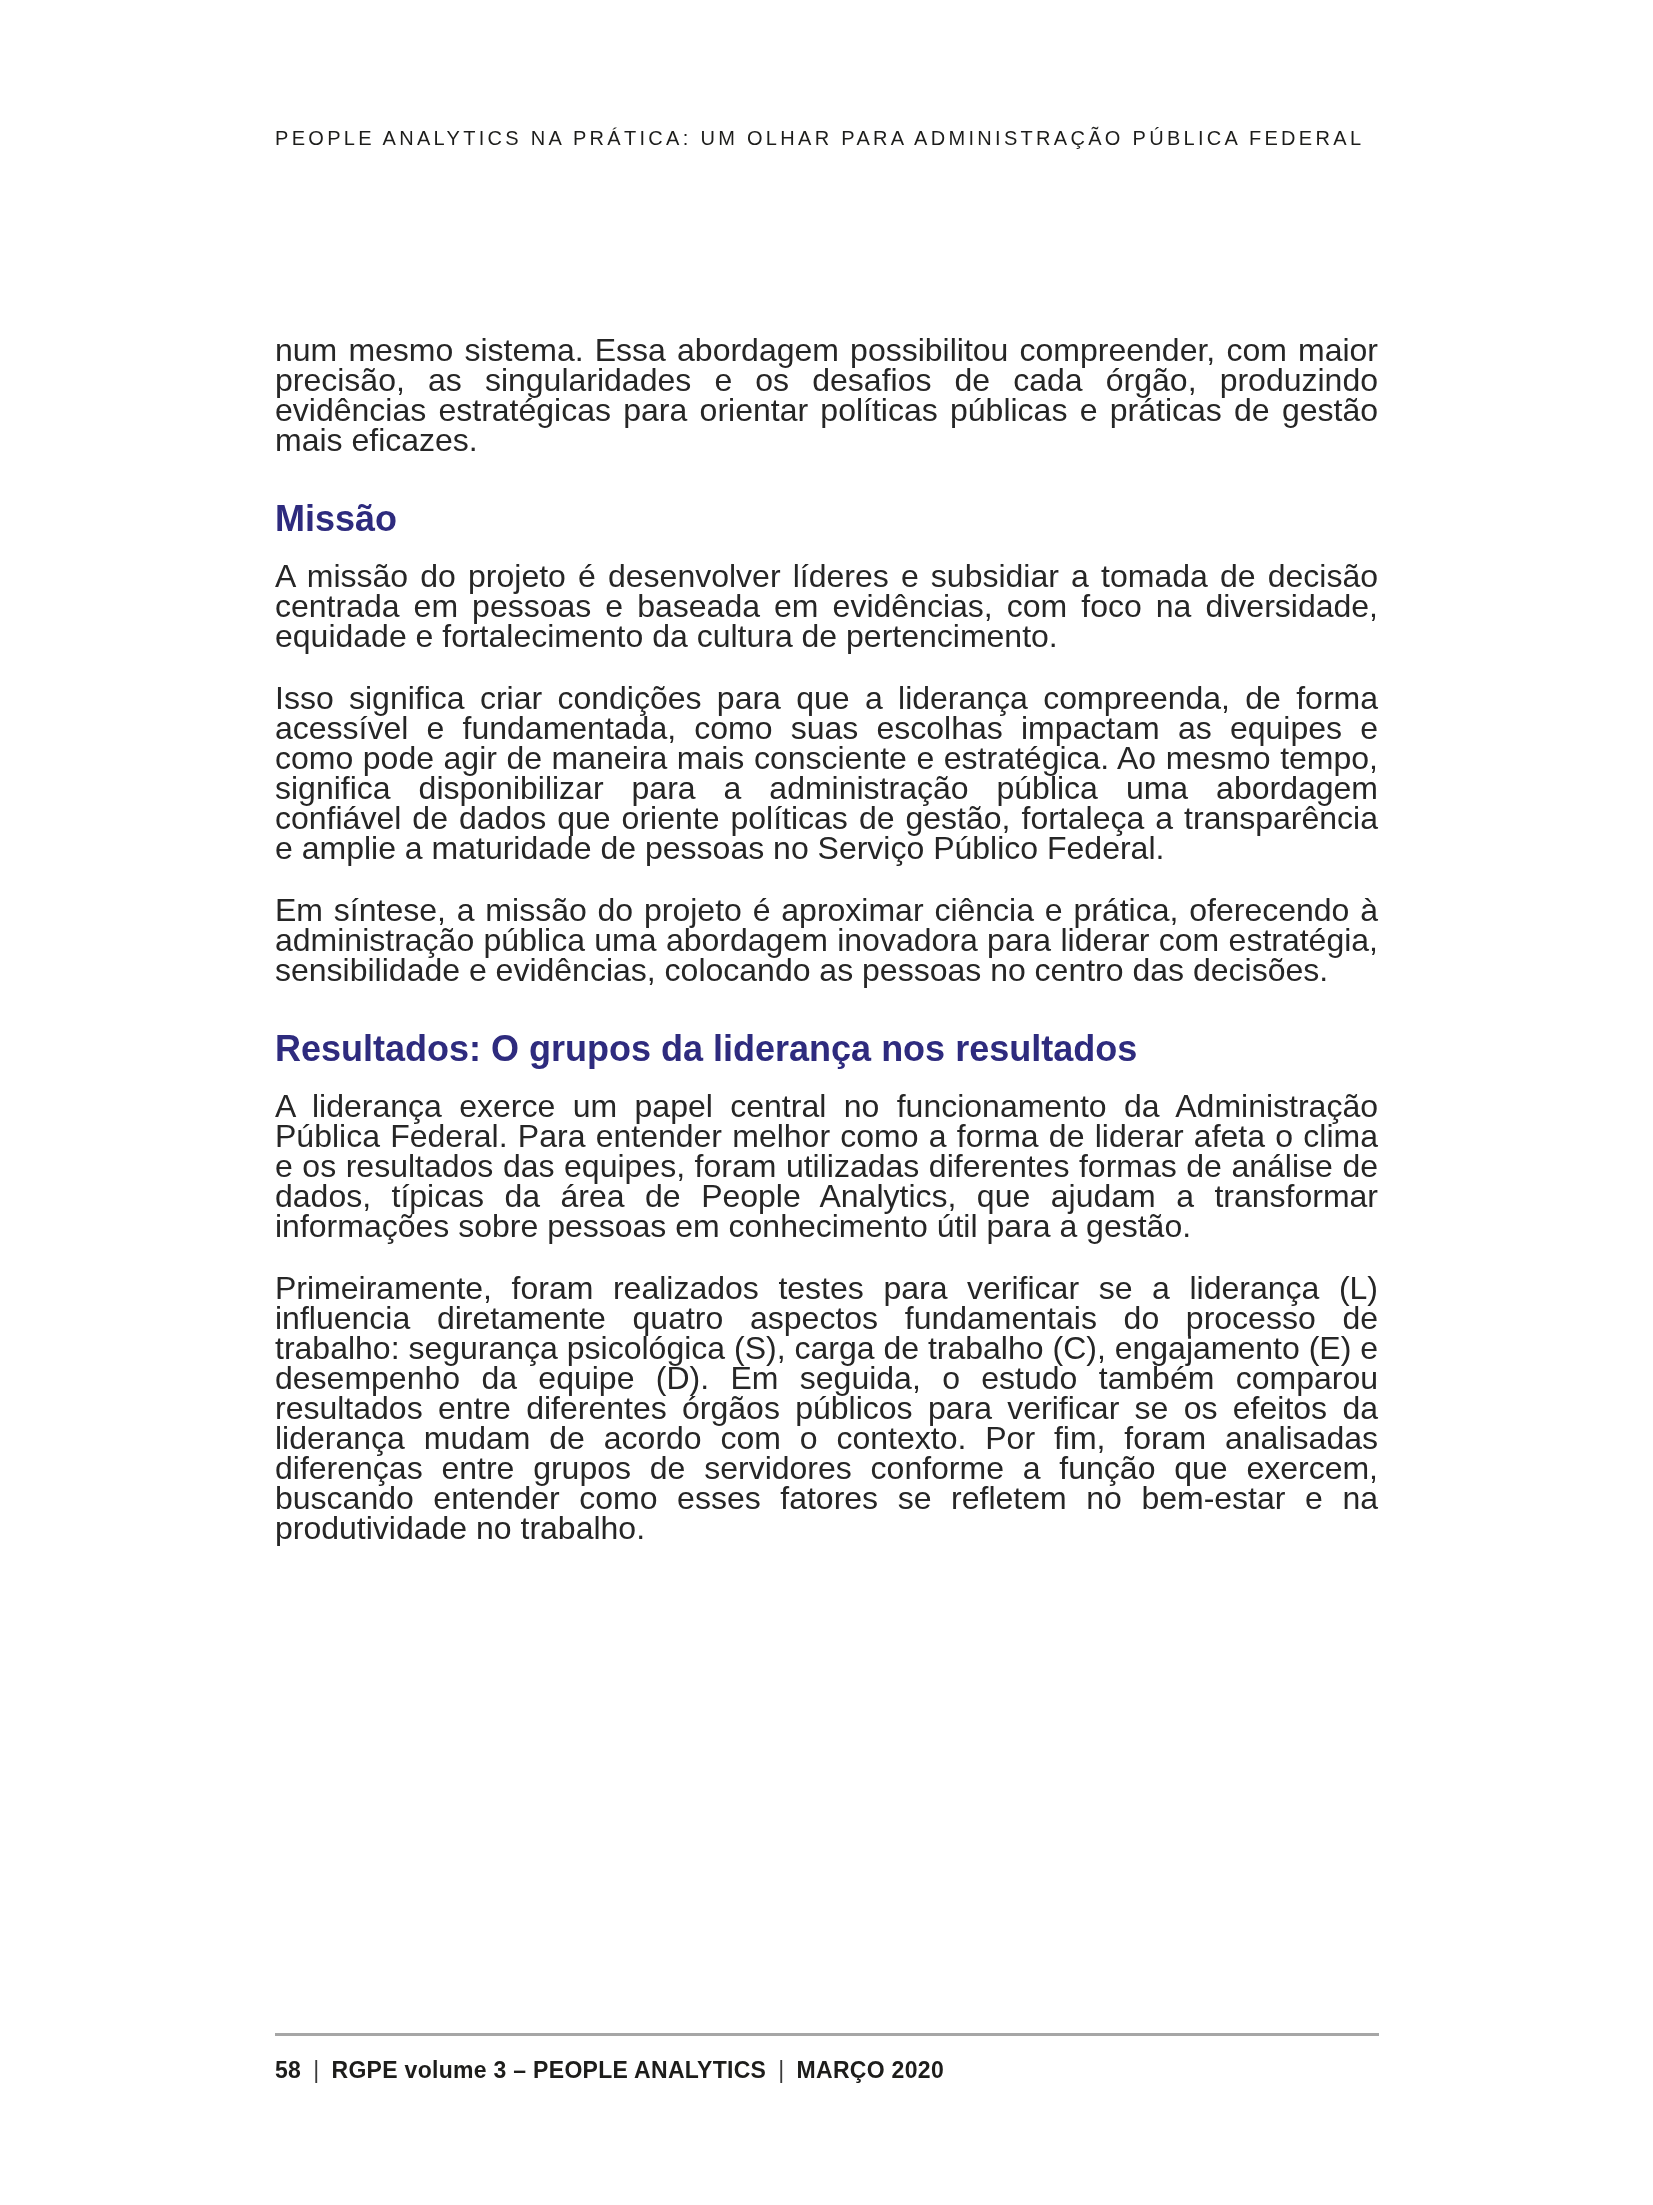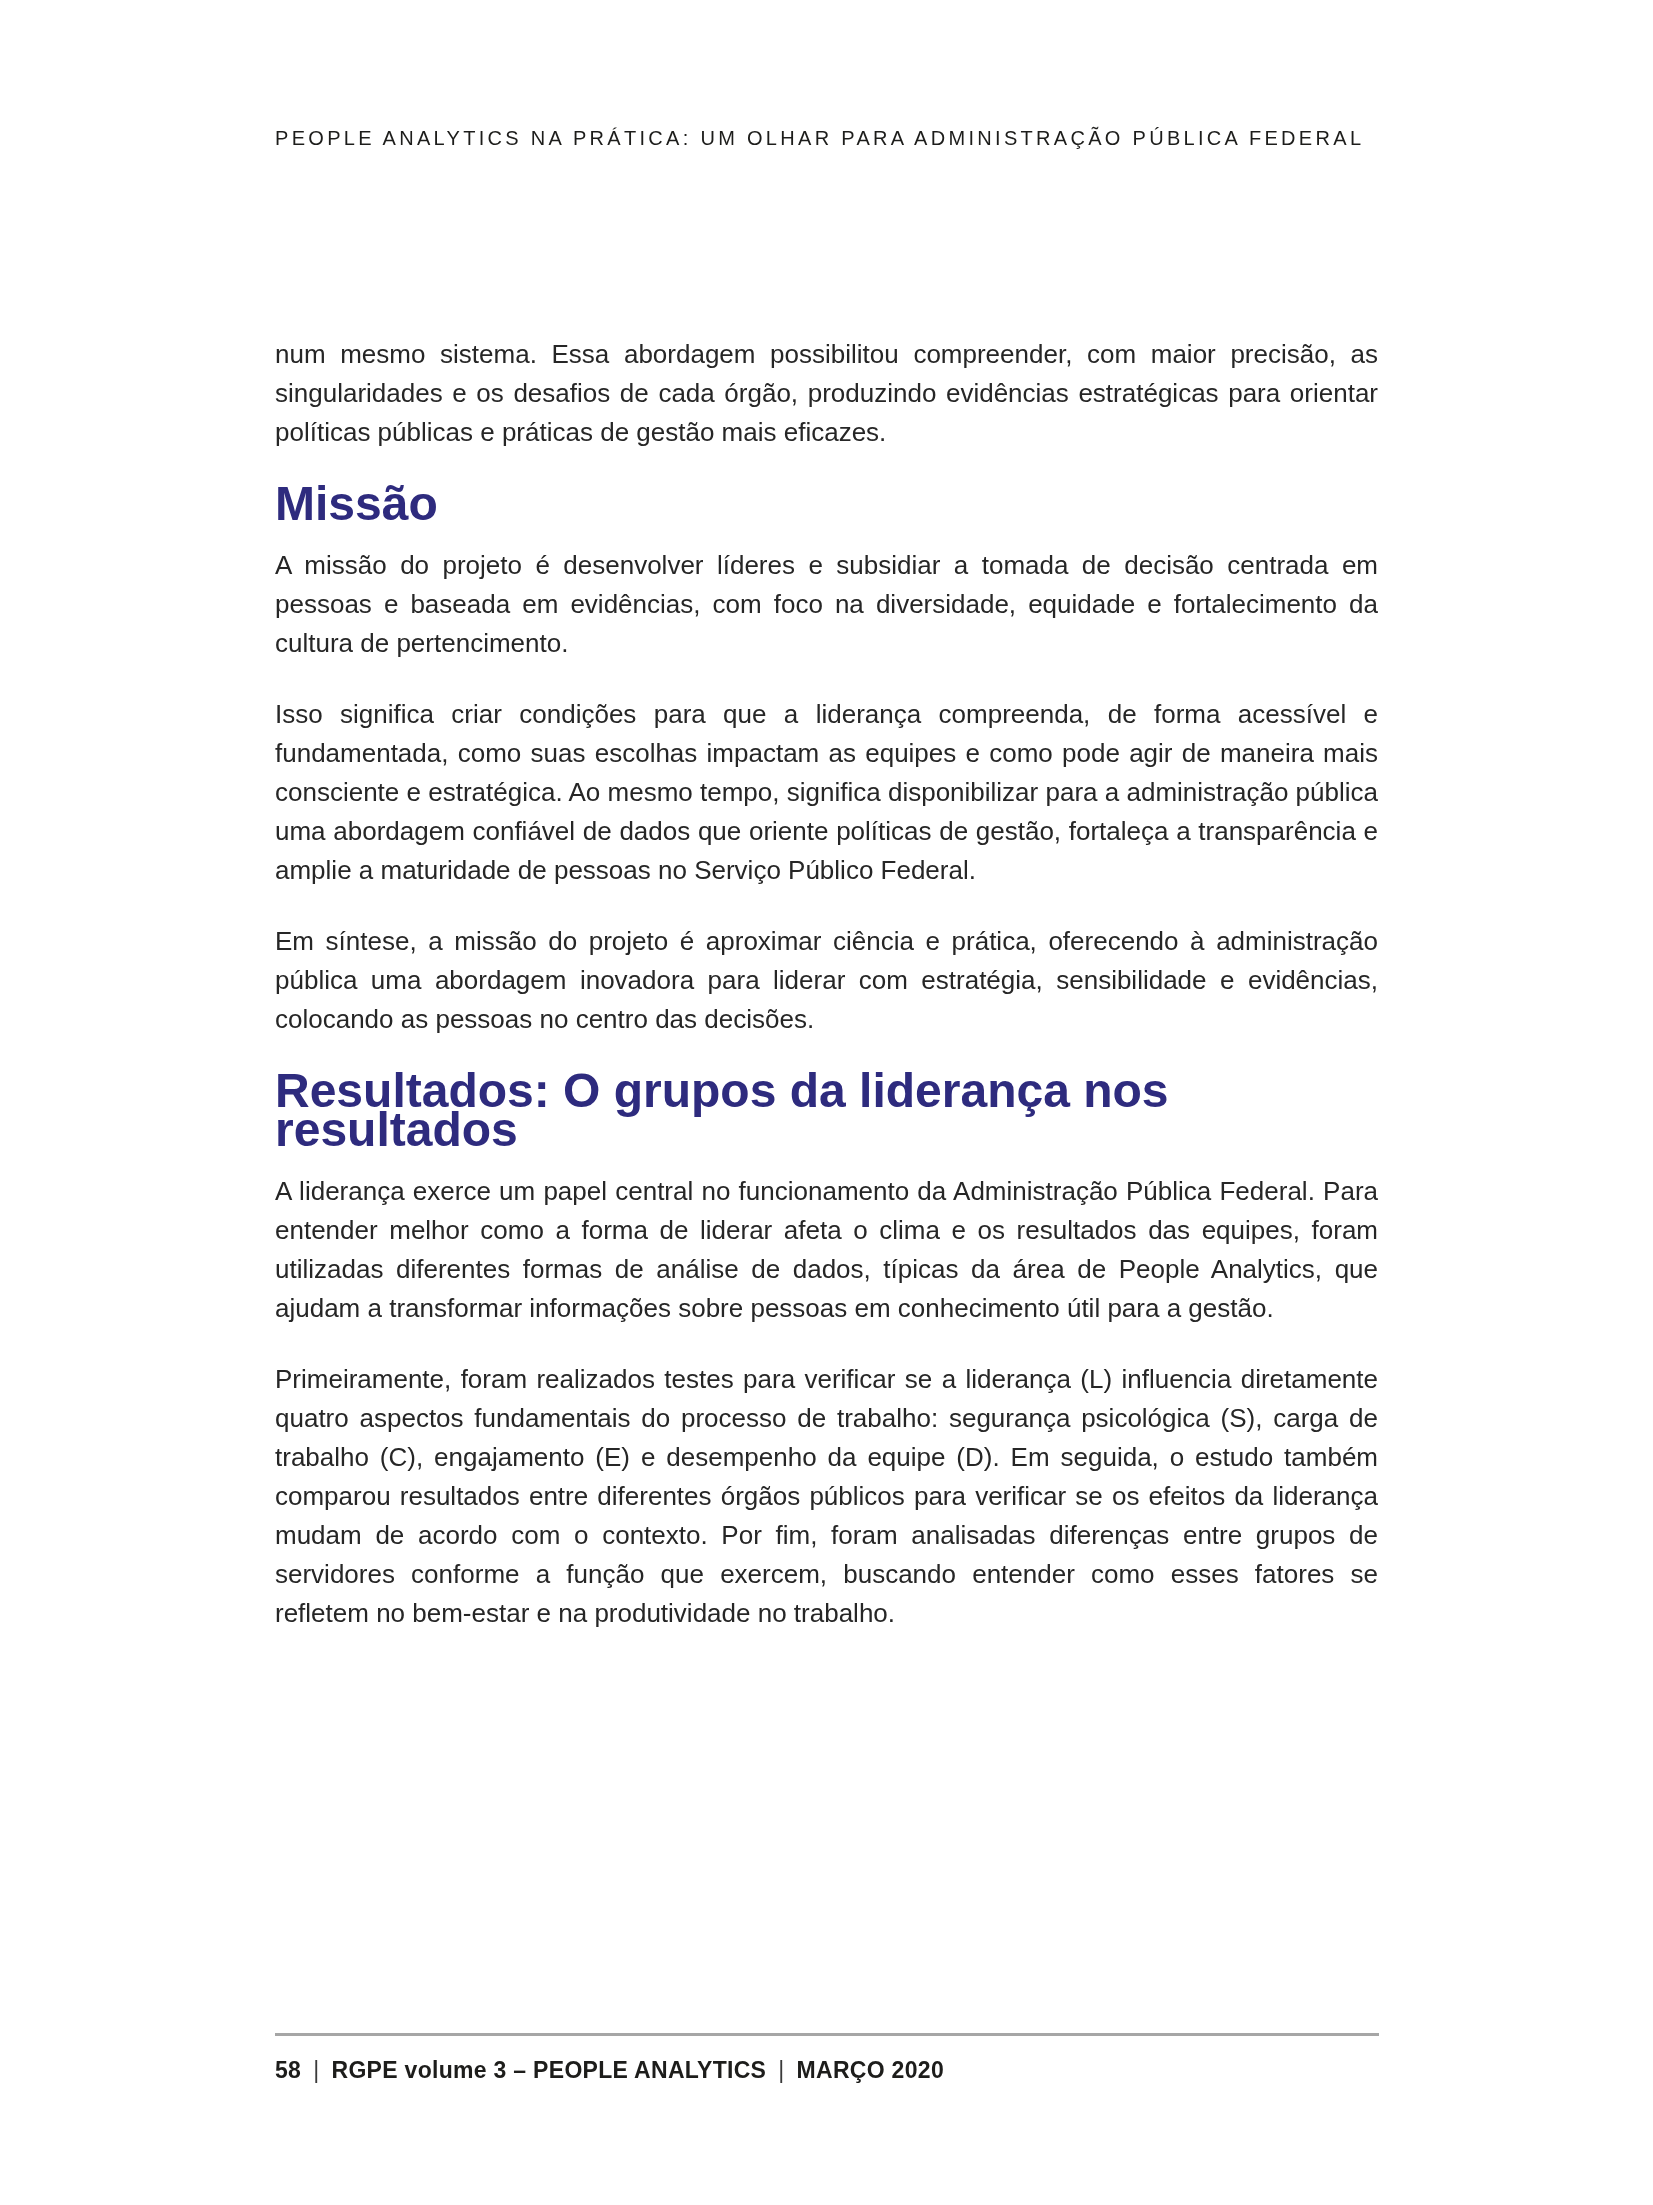--- a/index.html
+++ b/index.html
@@ -41,31 +41,31 @@
 
   
   .main-content {
     position: absolute;
     top: 335px;
     left: 275px;
     width: 1103px;
     color: #262626;
   }
   .body-paragraph {
-    font-size: 26px;
-    line-height: 39px;
+    font-size: 32px;
+    line-height: 30px;
     text-align: justify;
     margin: 0 0 32px 0;
   }
   .section-heading {
-    font-size: 48px;
+    font-size: 36px;
     line-height: 39px;
     font-weight: 700;
     color: #2e2b7e;
-    margin: 32px 0 23px 0;
+    margin: 44px 0 23px 0;
   }
   .italic-run {
   }
 
   
   .page-footer {
     position: absolute;
     left: 275px;
     right: 275px;
     top: 2033px;

